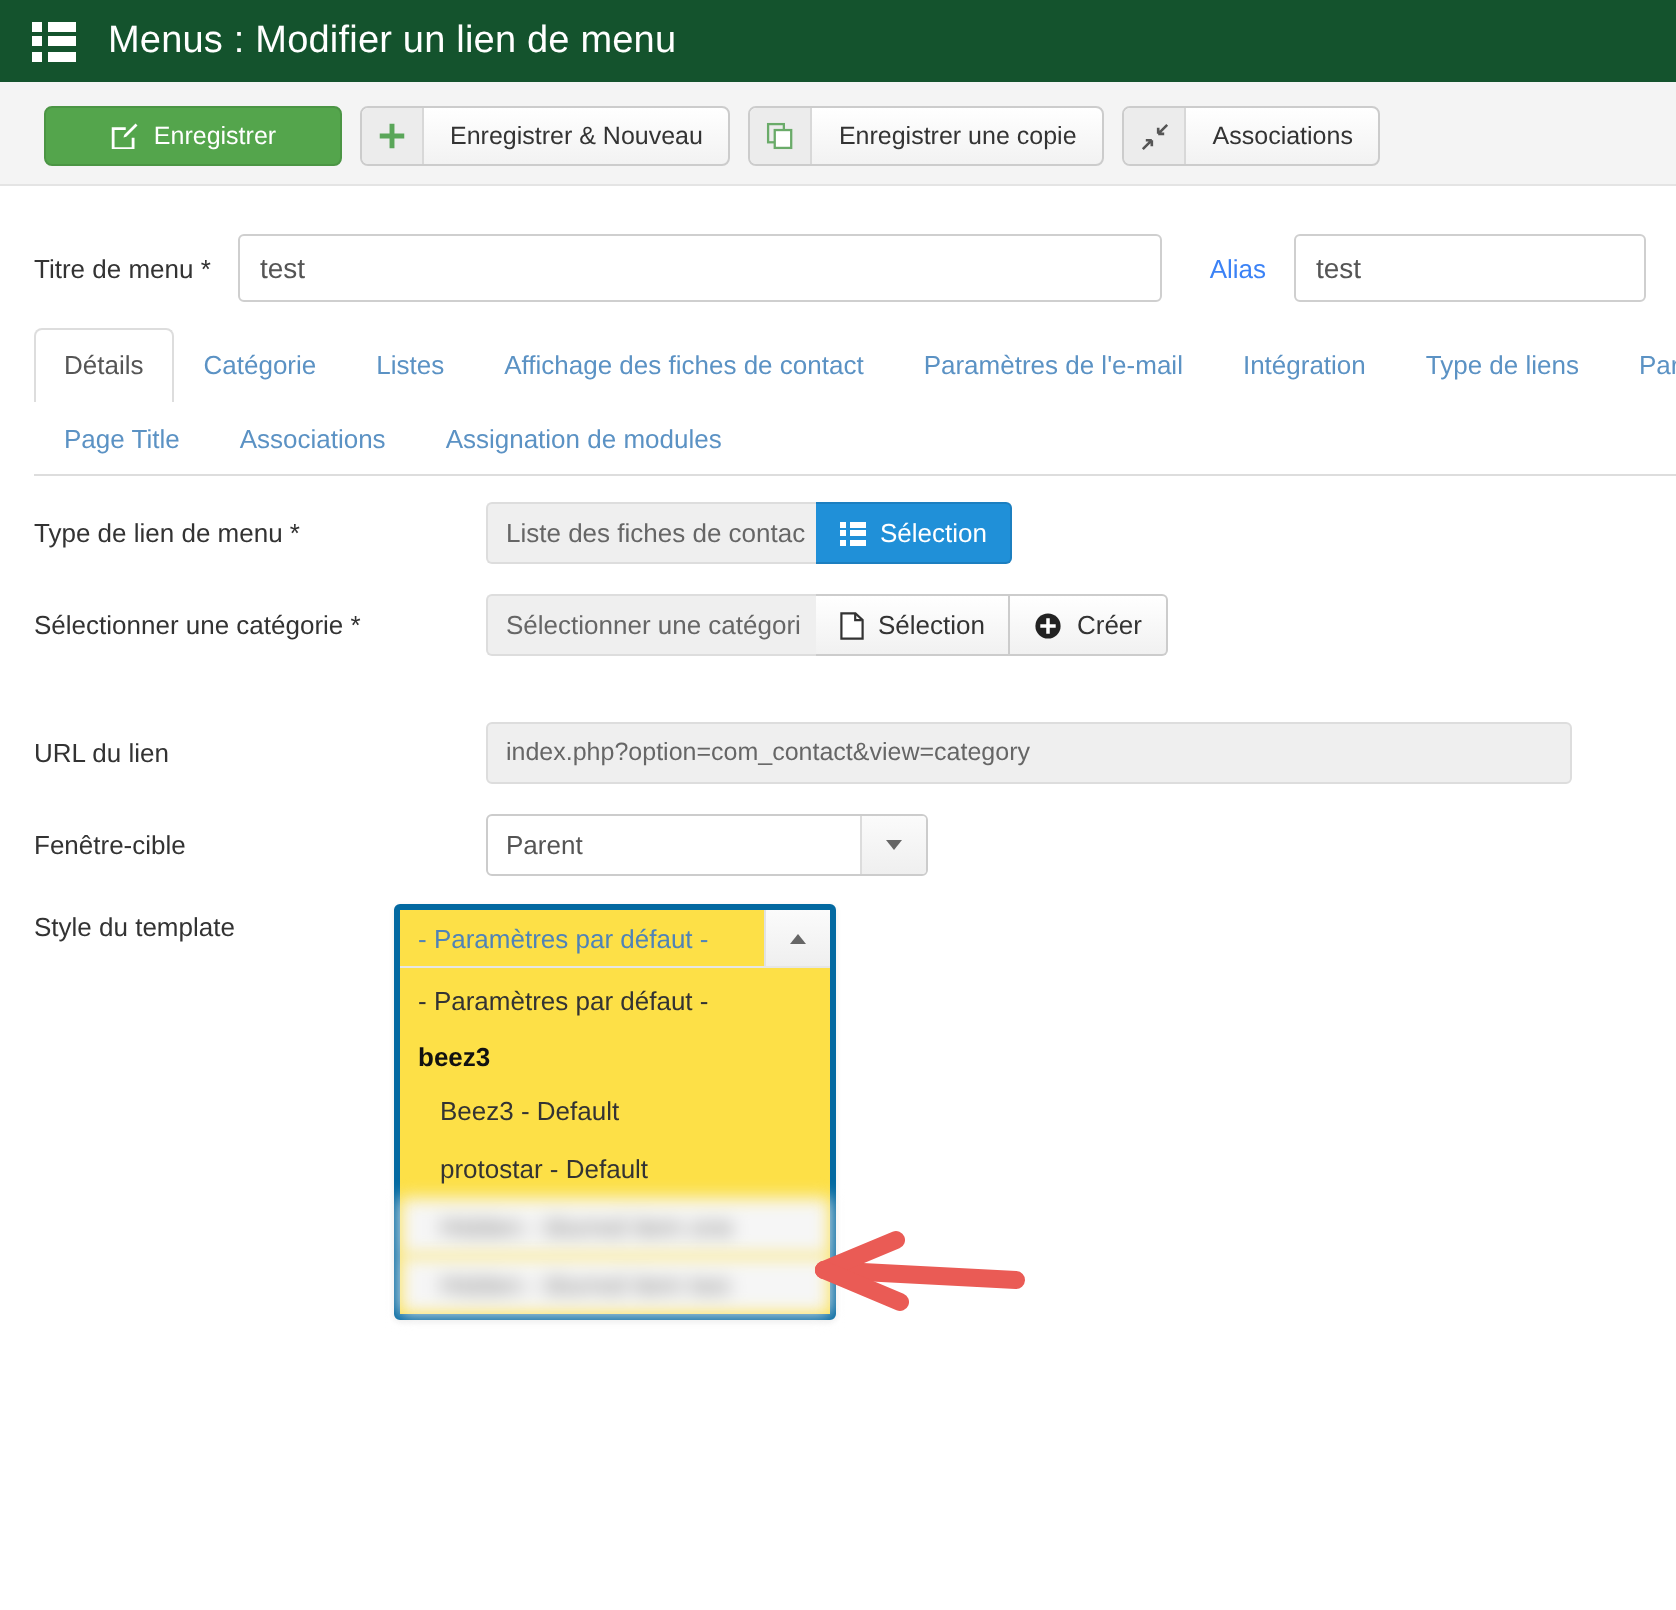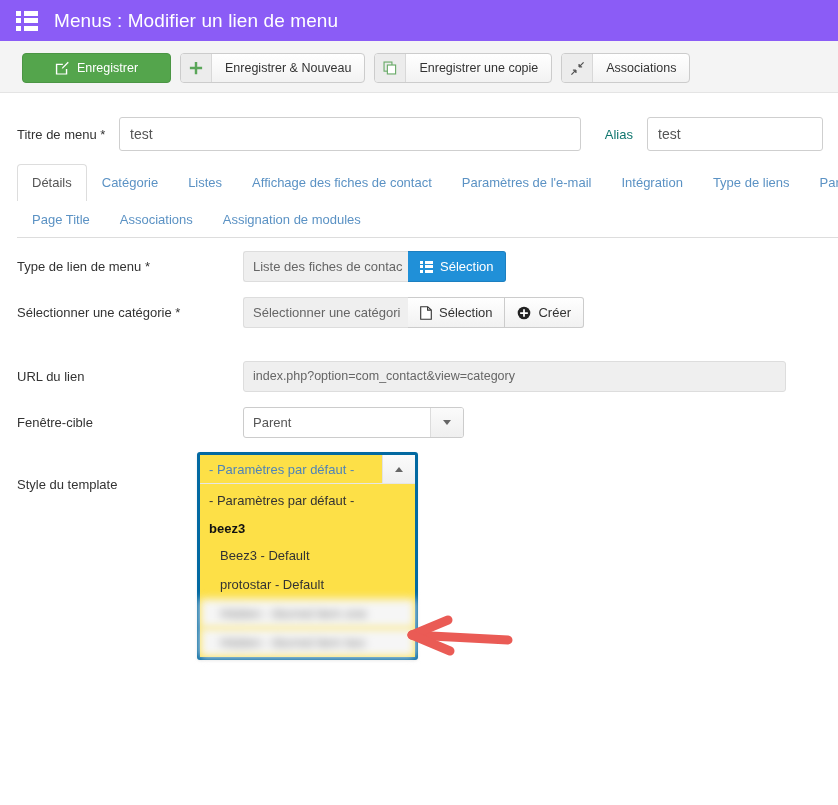--- a/index.html
+++ b/index.html
@@ -18,21 +18,21 @@
     height: 805px;
     background: #ffffff;
     overflow: hidden;
   }
 
   
   .header-bar {
     position: absolute;
     left: 0; top: 0;
     width: 838px; height: 41px;
-    background: #8b5cf6;
+    background: #14532d;
     display: flex;
     align-items: center;
     padding-left: 16px;
     text-align: center;
   }
   .header-icon {
     width: 22px; height: 20px;
     display: flex; flex-direction: column;
     justify-content: space-between;
     margin-right: 16px;
@@ -129,21 +129,21 @@
     height: 34px;
     font-size: 14px;
     color: #555555;
     padding: 0 10px;
     line-height: 32px;
     font-family: "Liberation Sans", sans-serif;
     outline: none;
   }
   .inp-title { width: 545px; }
   .lbl-alias {
-    font-size: 13px; color: #0f766e;
+    font-size: 13px; color: #3b82f6;
     margin-left: 24px; margin-right: 14px;
     flex: 0 0 auto;
   }
   .inp-alias { width: 176px; }
 
   
   .tabs {
     position: absolute;
     left: 17px; top: 70px;
     width: 821px;
@@ -499,21 +499,21 @@
     <div class="field" style="left:17px; top:313px;">
       <span class="flabel">Fenêtre-cible</span>
       <span class="selbox">
         <span class="val">Parent</span>
         <span class="caret">
             <span class="caret-down"></span>
           </span>
       </span>
     </div>
 
-    <div class="field" style="left:17px; top:375px;">
+    <div class="field" style="left:17px; top:354px;">
       <span class="flabel">Style du template</span>
     </div>
   </div>
 
   <div class="dd-wrap">
     <div class="dd-head">
       <span class="val">- Paramètres par défaut -</span>
       <span class="caret">
           <span class="caret-up"></span>
         </span>

